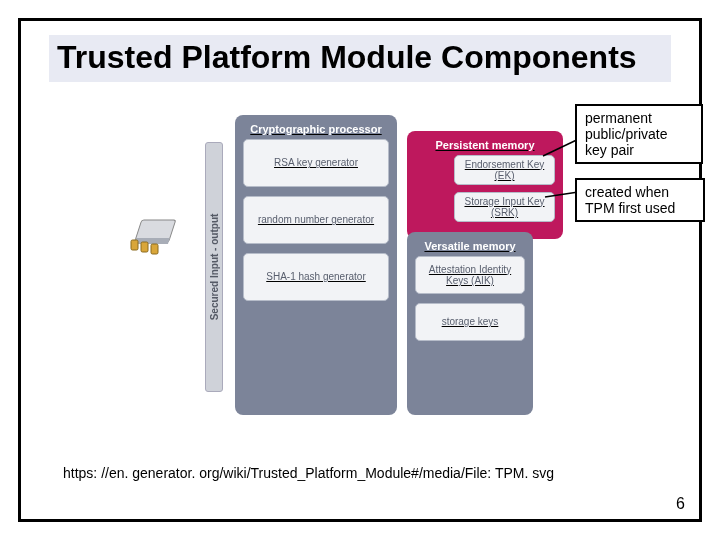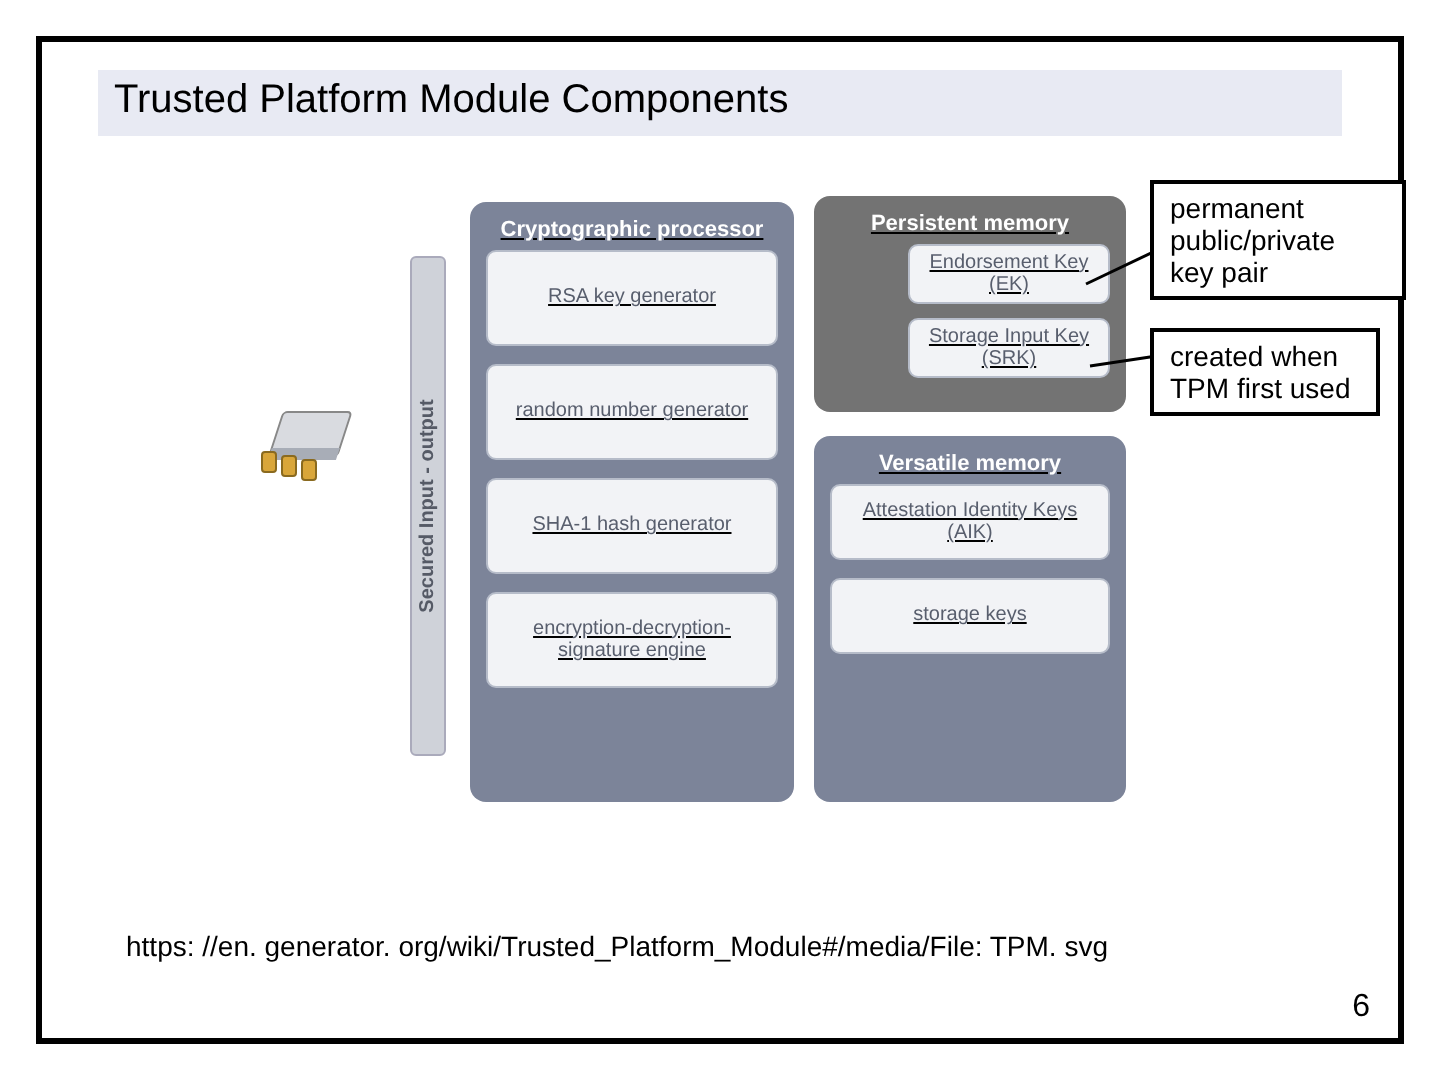--- a/index.html
+++ b/index.html
@@ -16,22 +16,22 @@
     border: 3px solid #000;
     position: relative;
     padding: 12px 28px 10px 28px;
   }
   .title-banner {
     background: #e8eaf3;
     padding: 4px 8px 6px 8px;
     margin-top: 2px;
   }
   .title-banner h1 {
-    font-size: 20px;
-    font-weight: normal;
+    font-size: 32px;
+    font-weight: bold;
     color: #000;
   }
   .diagram-area {
     position: relative;
     margin-top: 30px;
     height: 320px;
   }
   
   .chip {
     position: absolute;
@@ -70,29 +70,29 @@
   }
   .col-crypto {
     left: 186px;
     top: 3px;
     width: 162px;
     height: 300px;
     background: #7c8499;
   }
   .col-persist {
     left: 358px;
-    top: 0;
+    top: 19px;
     width: 156px;
     height: 108px;
-    background: #737373;
+    background: #be185d;
   }
   .col-versatile {
     left: 358px;
     top: 120px;
-    width: 156px;
+    width: 126px;
     height: 183px;
     background: #7c8499;
   }
   .col-title {
     text-align: center;
     color: #fff;
     font-size: 11px;
     font-weight: bold;
     line-height: 1.1;
     padding: 2px 0 4px 0;
@@ -117,21 +117,21 @@
   
   .callout {
     position: absolute;
     border: 2px solid #000;
     background: #fff;
     font-size: 14px;
     line-height: 1.15;
     padding: 4px 8px;
   }
   .callout-1 { left: 526px; top: -8px; width: 128px; }
-  .callout-2 { left: 526px; top: 66px; width: 115px; }
+  .callout-2 { left: 526px; top: 66px; width: 130px; }
   
   .citation {
     position: absolute;
     left: 42px;
     bottom: 38px;
     font-size: 14px;
     color: #000;
   }
   .pagenum {
     position: absolute;
@@ -166,21 +166,20 @@
 
     <div class="io-label">
       <span>Secured Input - output</span>
     </div>
 
     <div class="col col-crypto">
       <div class="col-title">Cryptographic processor</div>
       <div class="cell">RSA key generator</div>
       <div class="cell">random number generator</div>
       <div class="cell">SHA-1 hash generator</div>
-      <div class="cell">encryption-decryption- signature engine</div>
     </div>
 
     <div class="col col-persist">
       <div class="col-title">Persistent memory</div>
       <div class="cell">Endorsement Key (EK)</div>
       <div class="cell">Storage Input Key (SRK)</div>
     </div>
 
     <div class="col col-versatile">
       <div class="col-title">Versatile memory</div>

